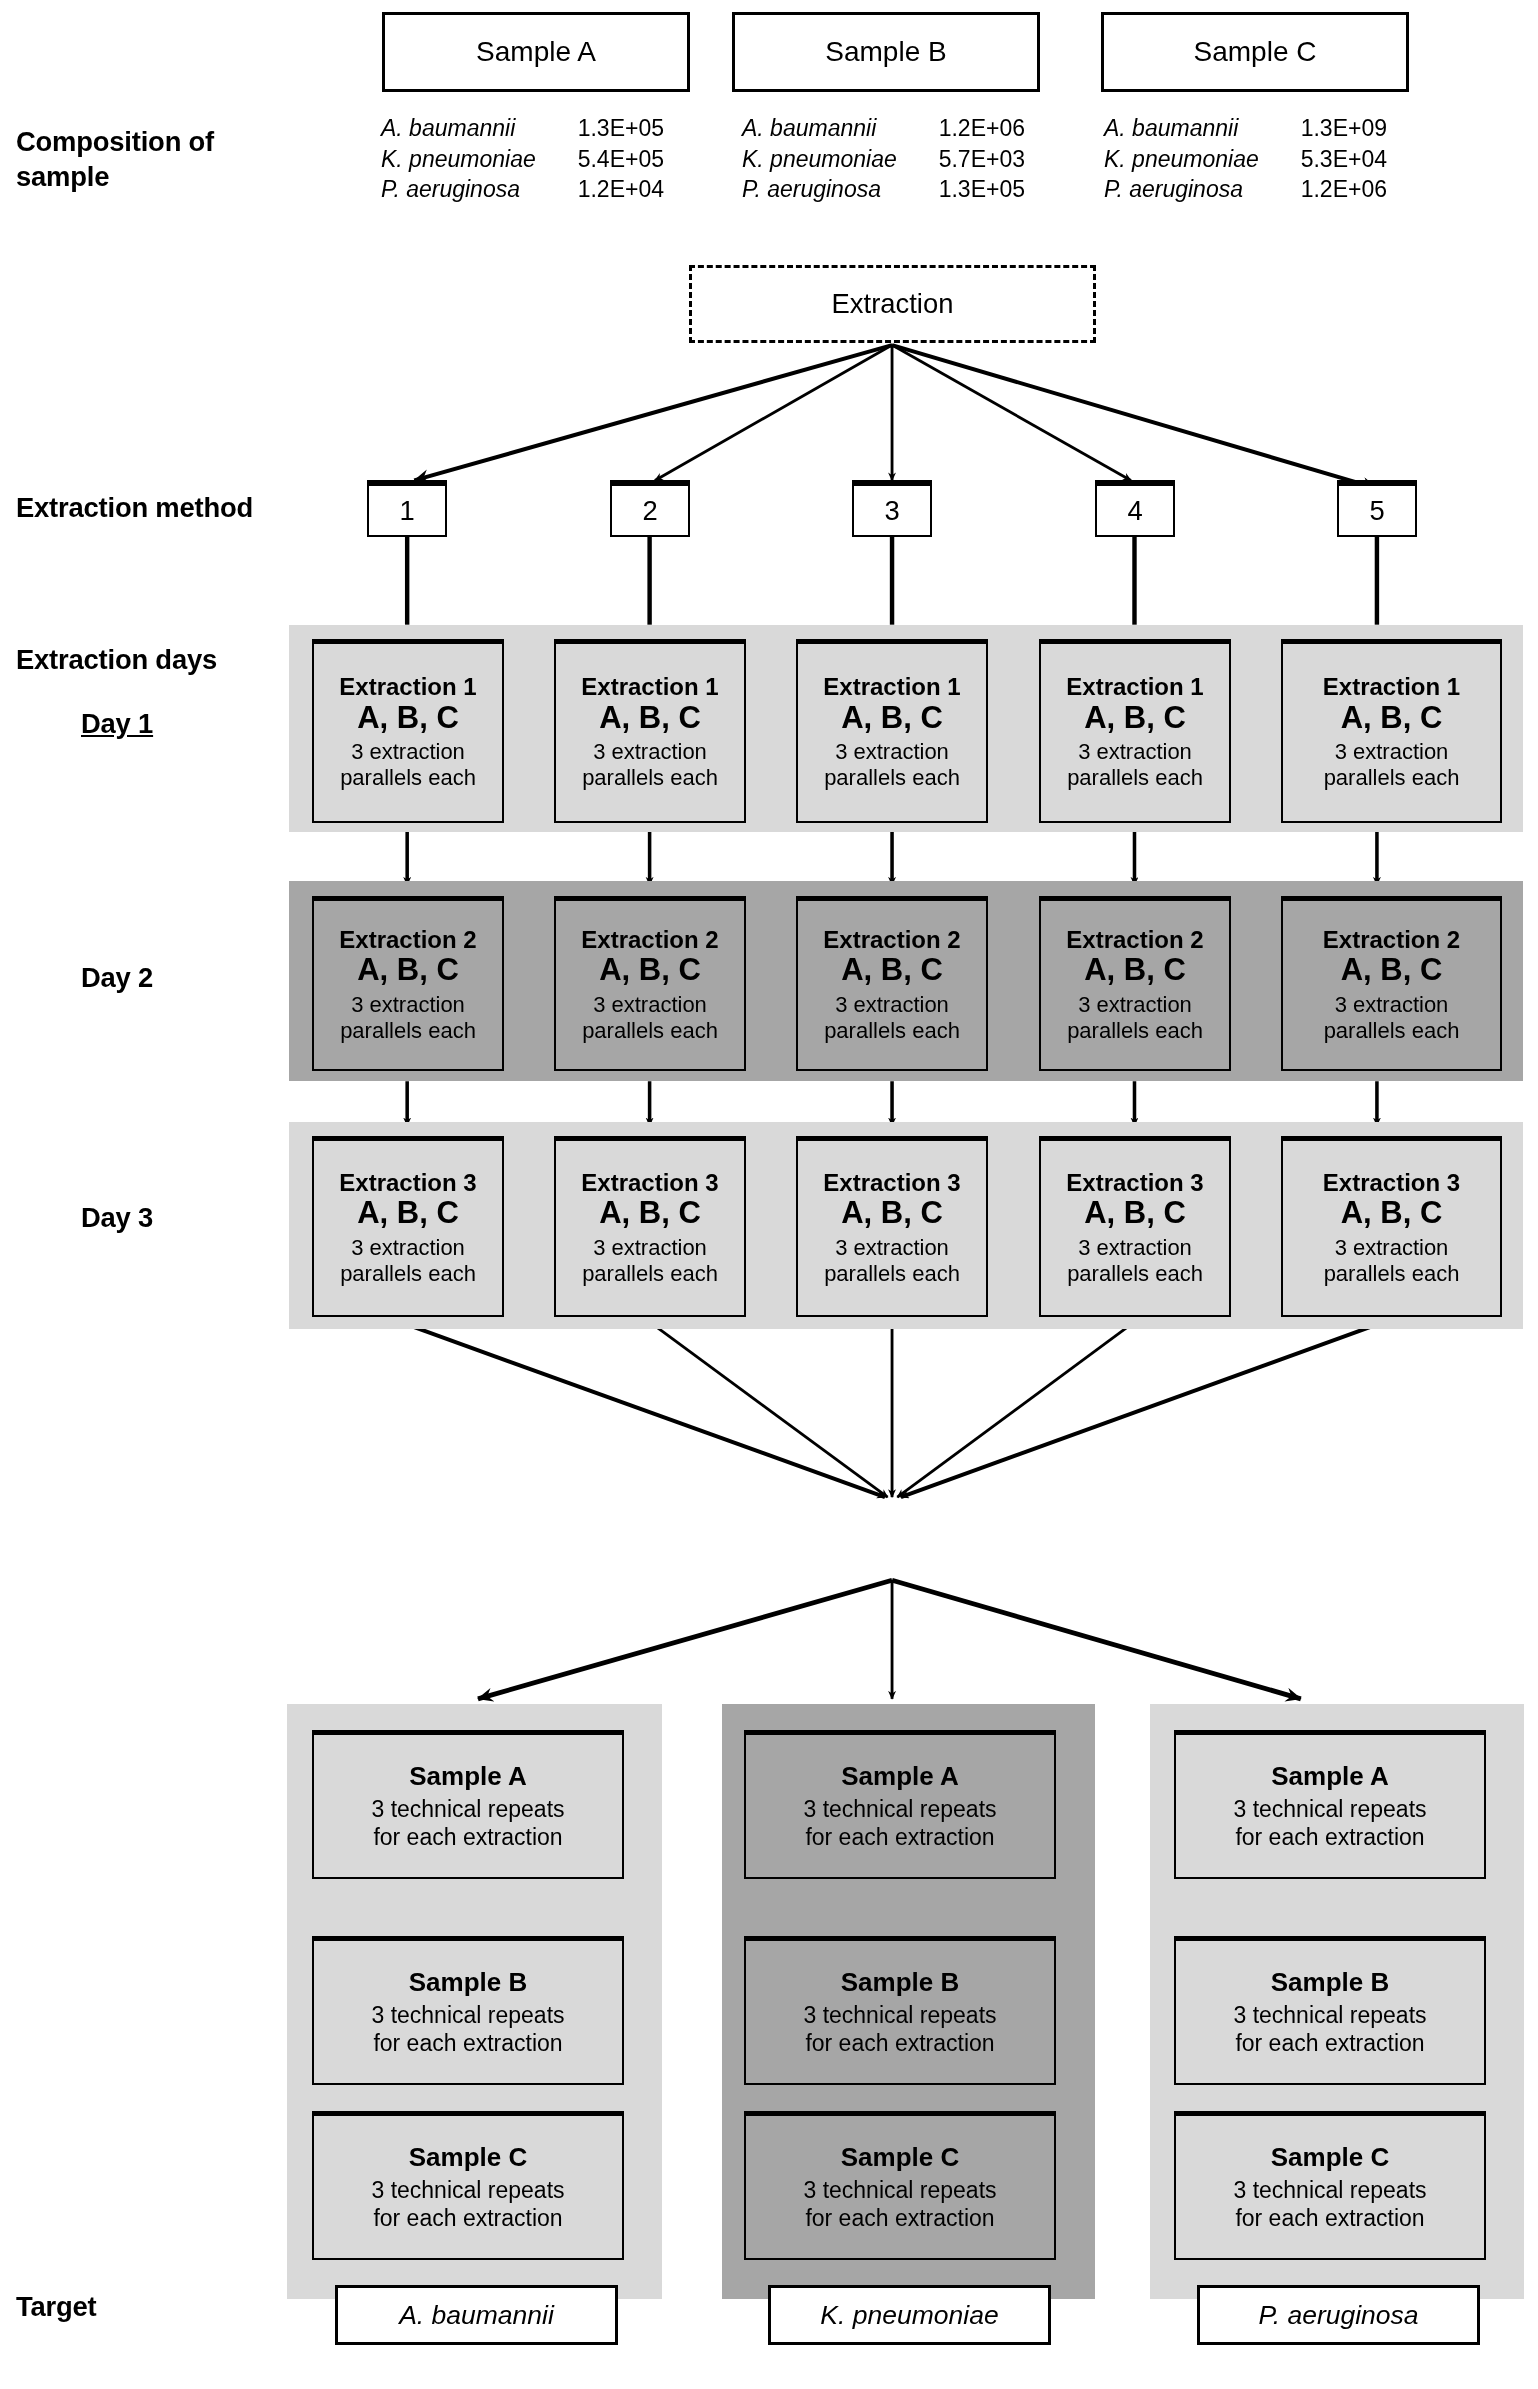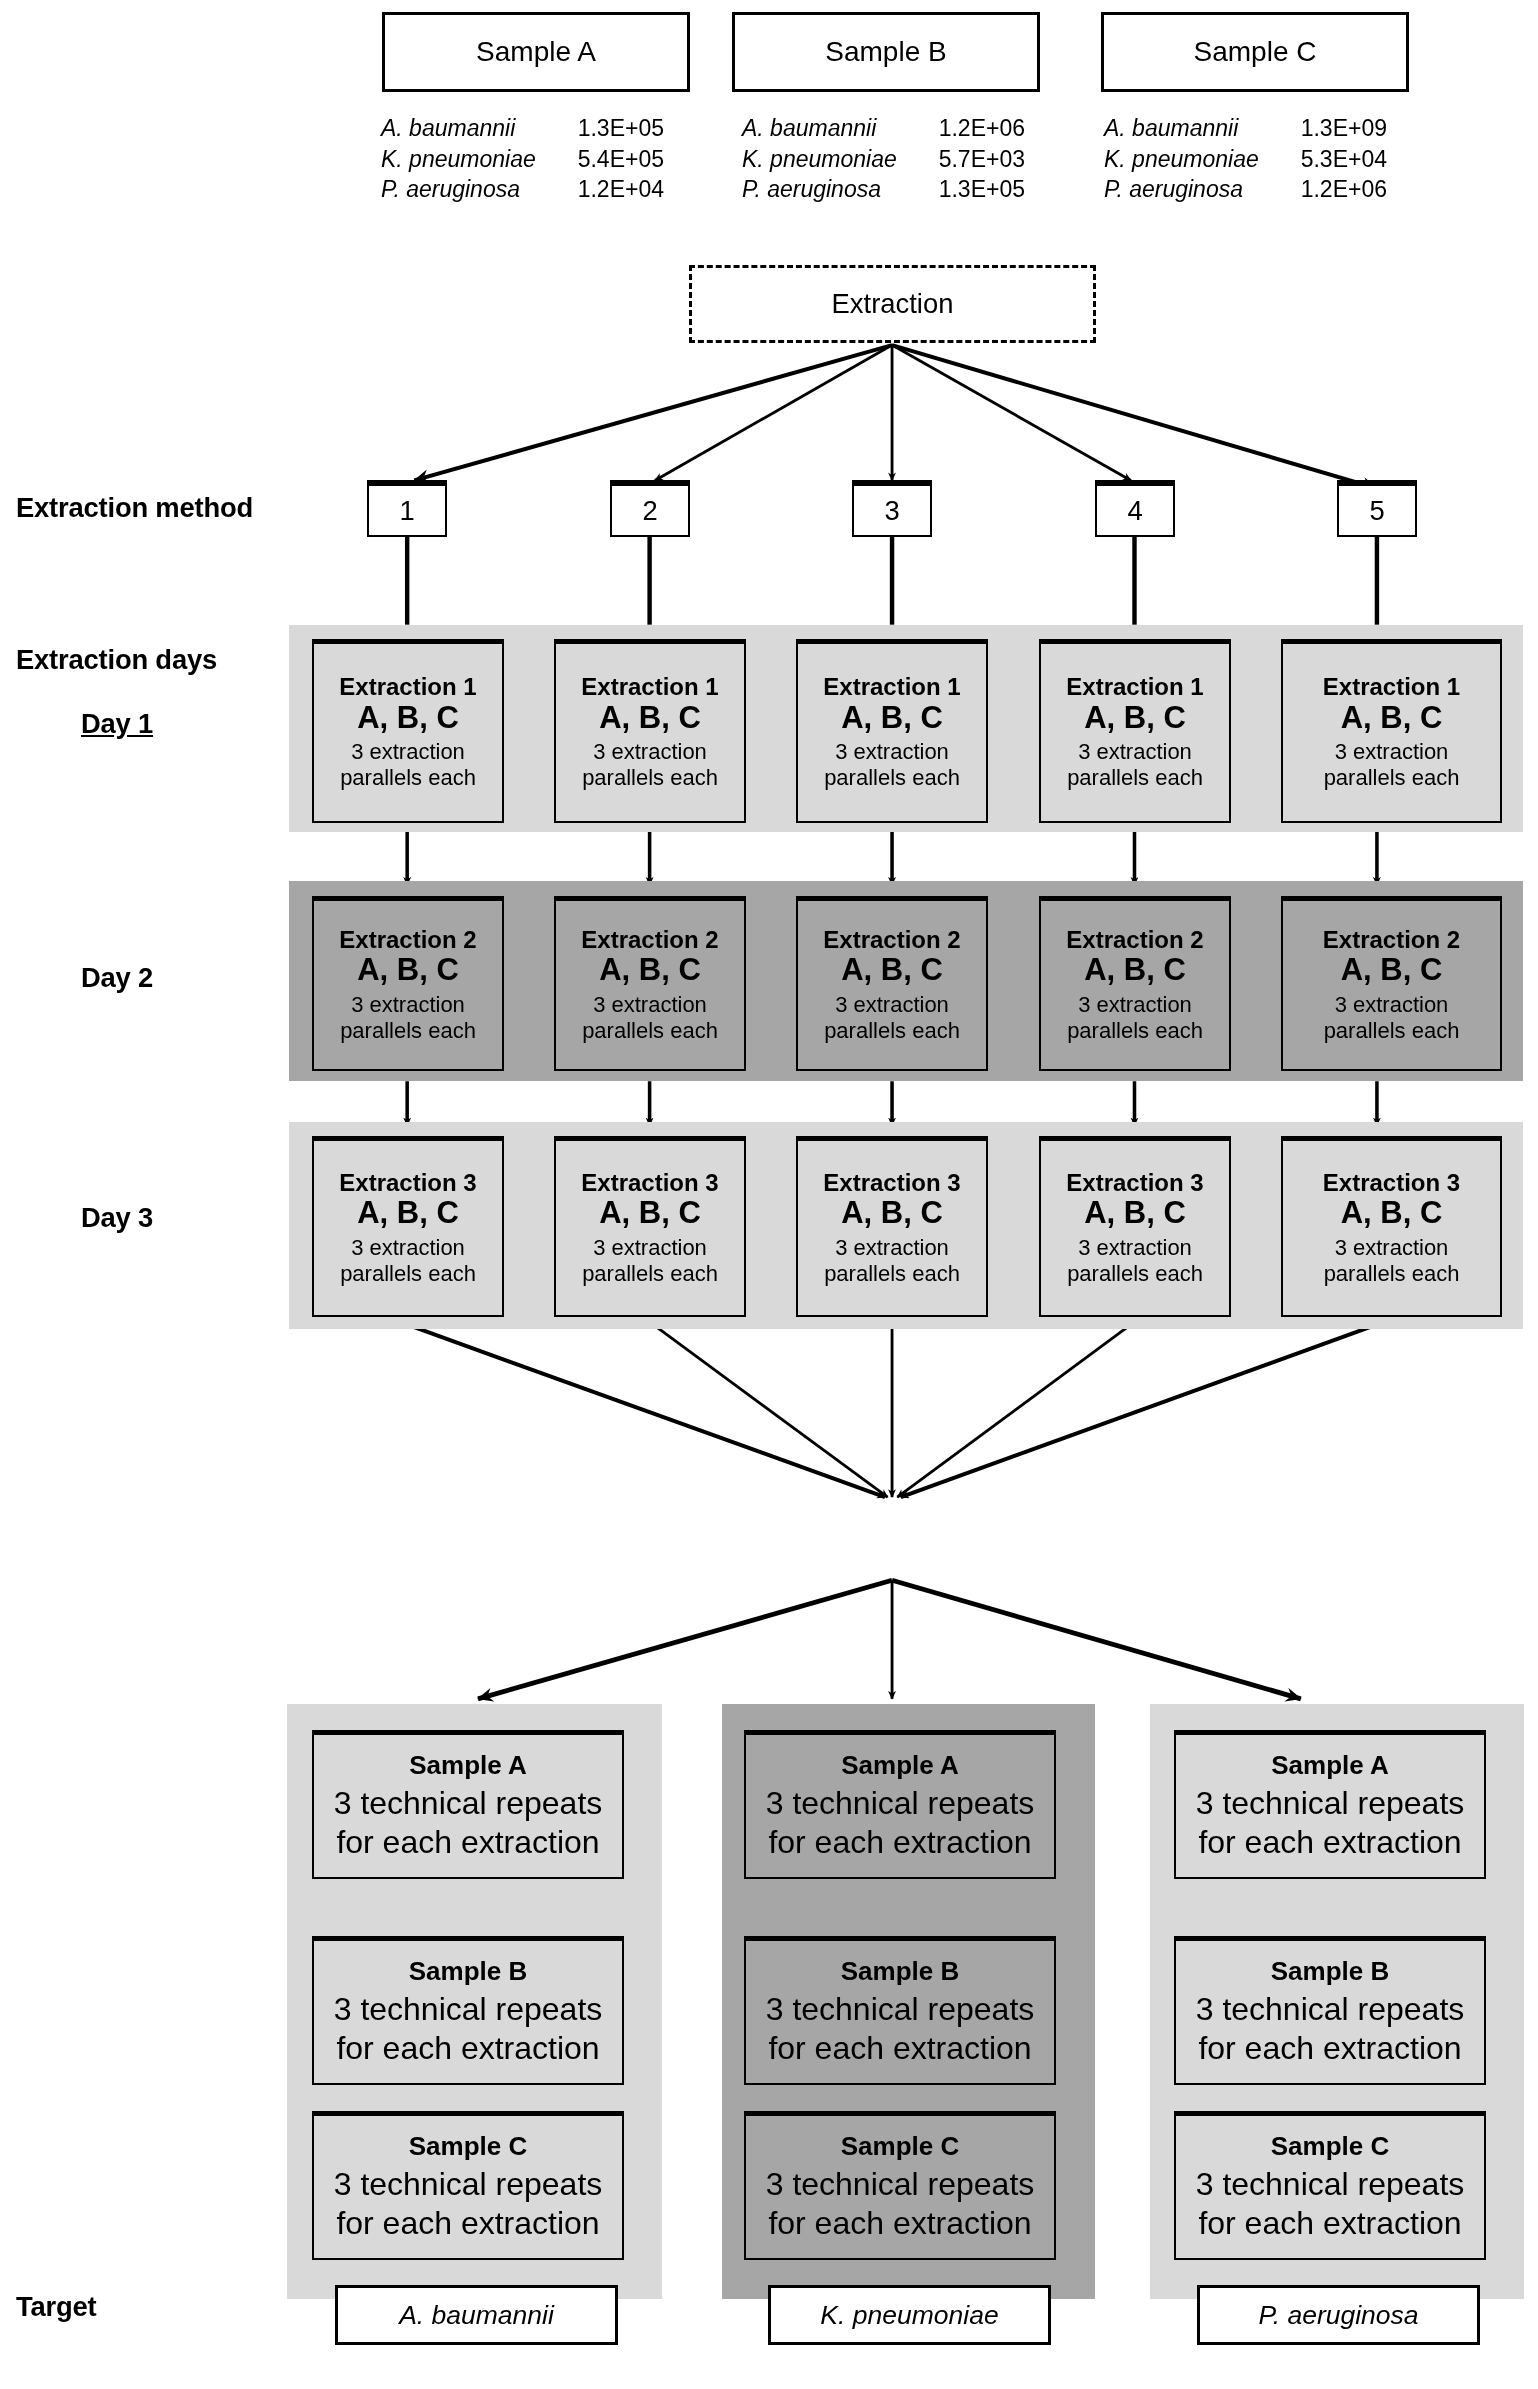--- a/index.html
+++ b/index.html
@@ -131,21 +131,21 @@
     justify-content: center;
     background: transparent;
   }
   .qbox-title {
     font-weight: bold;
     font-size: 26px;
     line-height: 1.2;
     white-space: nowrap;
   }
   .qbox-note {
-    font-size: 32px;
+    font-size: 23px;
     line-height: 1.22;
     text-align: center;
     margin-top: 2.7px;
   }
 
   .target-box {
     position: absolute;
     border: 3.5px solid #000;
     background: #fff;
     box-sizing: border-box;
@@ -212,20 +212,22 @@
       <line x1="1548" y1="1500" x2="1018" y2="1692" stroke="#000" stroke-width="4.5" marker-end="url(#arrowThin)"></line>
     </g>
 
     <g>
       <line x1="1008" y1="1786" x2="540" y2="1920" stroke="#000" stroke-width="5.5" marker-end="url(#arrowThick)"></line>
       <line x1="1008" y1="1786" x2="1008" y2="1920" stroke="#000" stroke-width="3.2" marker-end="url(#arrowThin)"></line>
       <line x1="1008" y1="1786" x2="1470" y2="1920" stroke="#000" stroke-width="5.5" marker-end="url(#arrowThick)"></line>
     </g>
   </svg>
 
+  <div class="row-label" style="left:16px; top:124px; width:265px; white-space:pre-line;">Composition of
+sample</div>
 
   <div class="row-label" style="left:16px; top:490px; width:292px;">Extraction method</div>
 
   <div class="row-label" style="left:16px; top:642px; width:292px;">Extraction days</div>
 
   <div class="row-label" style="left:81px; top:706px; width:177px;text-decoration:underline;">Day 1</div>
 
   <div class="row-label" style="left:81px; top:960px; width:177px;">Day 2</div>
 
   <div class="row-label" style="left:81px; top:1200px; width:177px;">Day 3</div>

